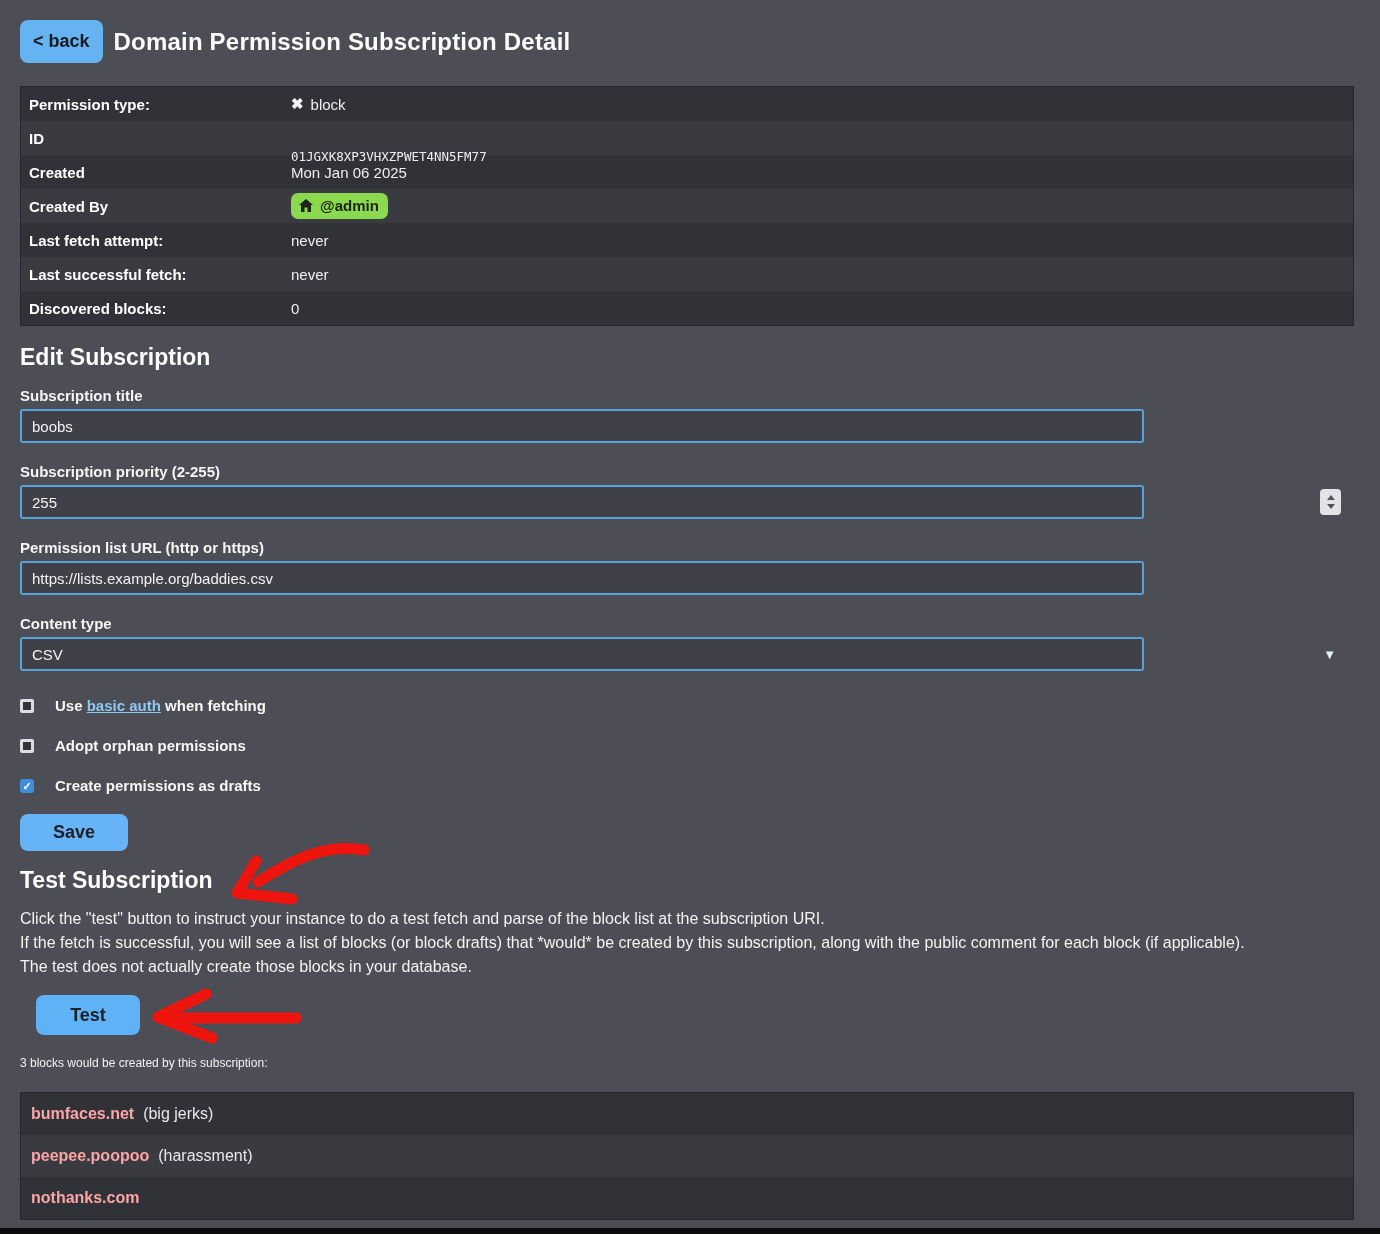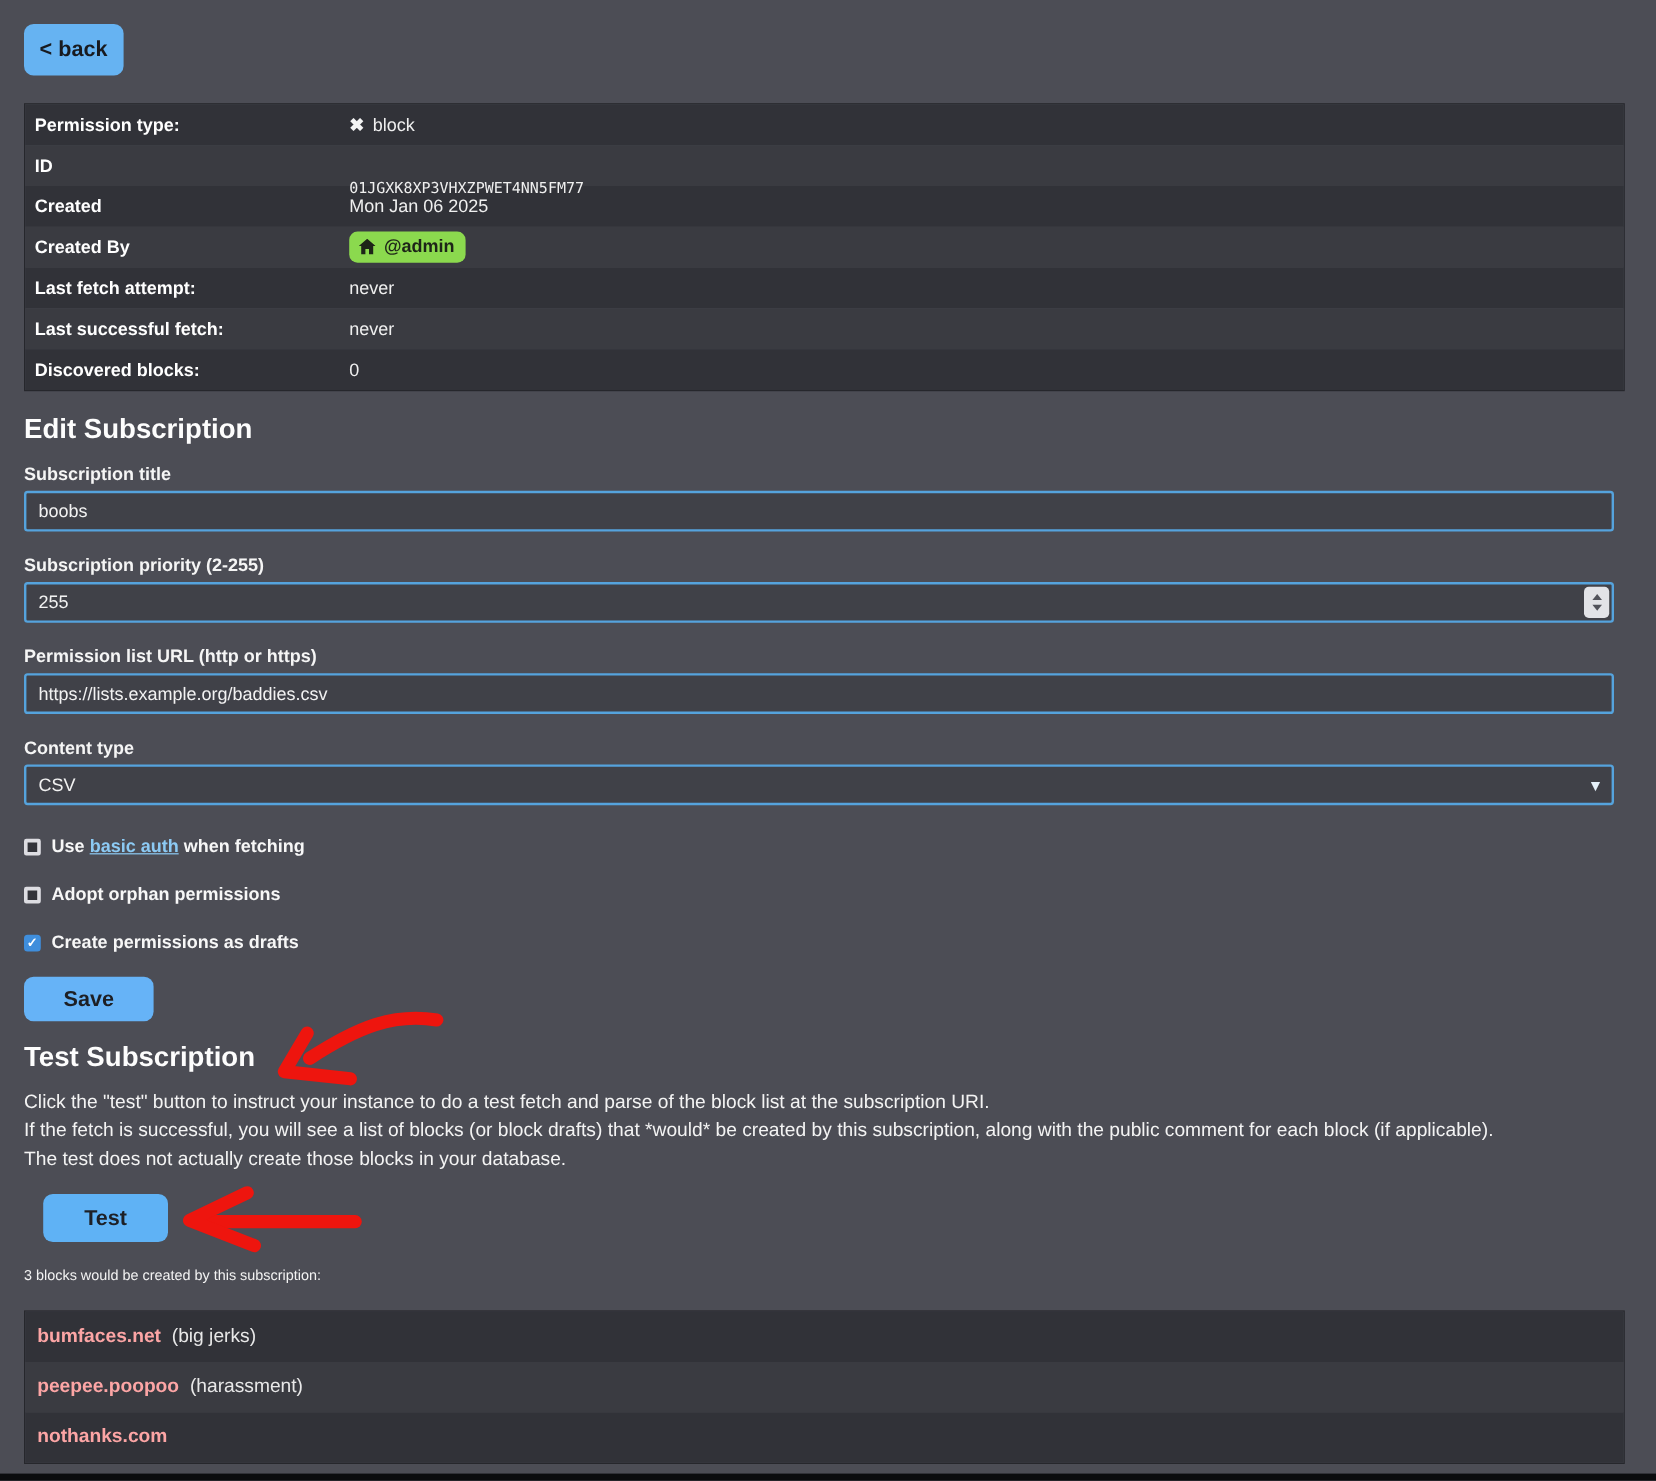--- a/index.html
+++ b/index.html
@@ -36,37 +36,37 @@
     background: #8bd94e; color: #1d2418; font-weight: bold; font-size: 15px;
     border-radius: 7px; padding: 4px 9px 5px 8px; justify-content: flex-end;
   }
   .badge svg { display: block; }
 
   
   .section-heading { font-size: 23px; font-weight: bold; color: #fdfdfd; margin: 17px 20px 0; line-height: 28px; }
   .field-label { display: block; margin: 20px 20px 4px; font-weight: bold; font-size: 15px; color: #f5f5f5; line-height: 18px; }
   .field-label.first { margin-top: 16px; }
   .text-input, .fake-select {
-    display: block; margin: 0 20px; width: 1325px; height: 34px;
+    display: block; margin: 0 20px; width: 1124px; height: 34px;
     background: #404148; border: 2px solid #55a3dd; border-radius: 3px;
     color: #f2f2f2; font: 15px "Liberation Sans", sans-serif; padding: 0 10px;
   }
   .input-wrap { position: relative; width: 1374px; }
   .spinner {
     position: absolute; right: 33px; top: 4px; width: 21px; height: 26px;
     background: #e2e3e7; border-radius: 4px;
     display: flex; flex-direction: column; align-items: center; justify-content: center; gap: 4px;
     cursor: pointer;
   }
   .spin-up   { width: 0; height: 0; border-left: 4px solid transparent; border-right: 4px solid transparent; border-bottom: 5px solid #52535b; }
   .spin-down { width: 0; height: 0; border-left: 4px solid transparent; border-right: 4px solid transparent; border-top: 5px solid #52535b; }
   .fake-select { display: flex; align-items: center; cursor: pointer; }
   .select-arrow { position: absolute; right: 38px; top: 10px; font-size: 13px; color: #e6f1fa; pointer-events: none; }
 
-  .checkbox-row { display: flex; align-items: center; gap: 9px; margin: 0 20px; font-weight: bold; font-size: 15px; color: #f7f7f7; }
+  .checkbox-row { display: flex; align-items: center; gap: 21px; margin: 0 20px; font-weight: bold; font-size: 15px; color: #f7f7f7; }
   .checkbox-row.r1 { margin-top: 26px; }
   .checkbox-row.r2 { margin-top: 23px; }
   .checkbox-row.r3 { margin-top: 23px; }
   .cb { width: 14px; height: 14px; flex: 0 0 auto; cursor: pointer; }
   .cb.unchecked { background: #33343a; border: 3px solid #dddde2; border-radius: 2px; }
   .cb.checked   { background: #3f8edc; border-radius: 3px; color: #ffffff; font-size: 11px; line-height: 14px; text-align: center; }
   .cb.checked::after { content: "✓"; font-weight: bold; }
   .inline-link { color: #8ccaf4; text-decoration: underline; cursor: pointer; }
 
   .save-btn {
@@ -94,20 +94,21 @@
 
   .bottom-bar { position: absolute; left: 0; bottom: 0; width: 1380px; height: 6px; background: #0b0c0e; }
 
   .annotation-layer { position: absolute; left: 0; top: 0; width: 1380px; height: 1234px; pointer-events: none; z-index: 10; }
 </style>
 </head>
 <body>
 
 <div class="header">
   <button class="back-btn">&lt; back</button>
+  <h1 class="page-title">Domain Permission Subscription Detail</h1>
 </div>
 
 <div class="detail-table">
   <div class="dt-row">
     <div class="dt-label">Permission type:</div>
     <div class="dt-value">
       <span class="x-glyph">✖</span>
       <span>block</span>
     </div>
   </div>

